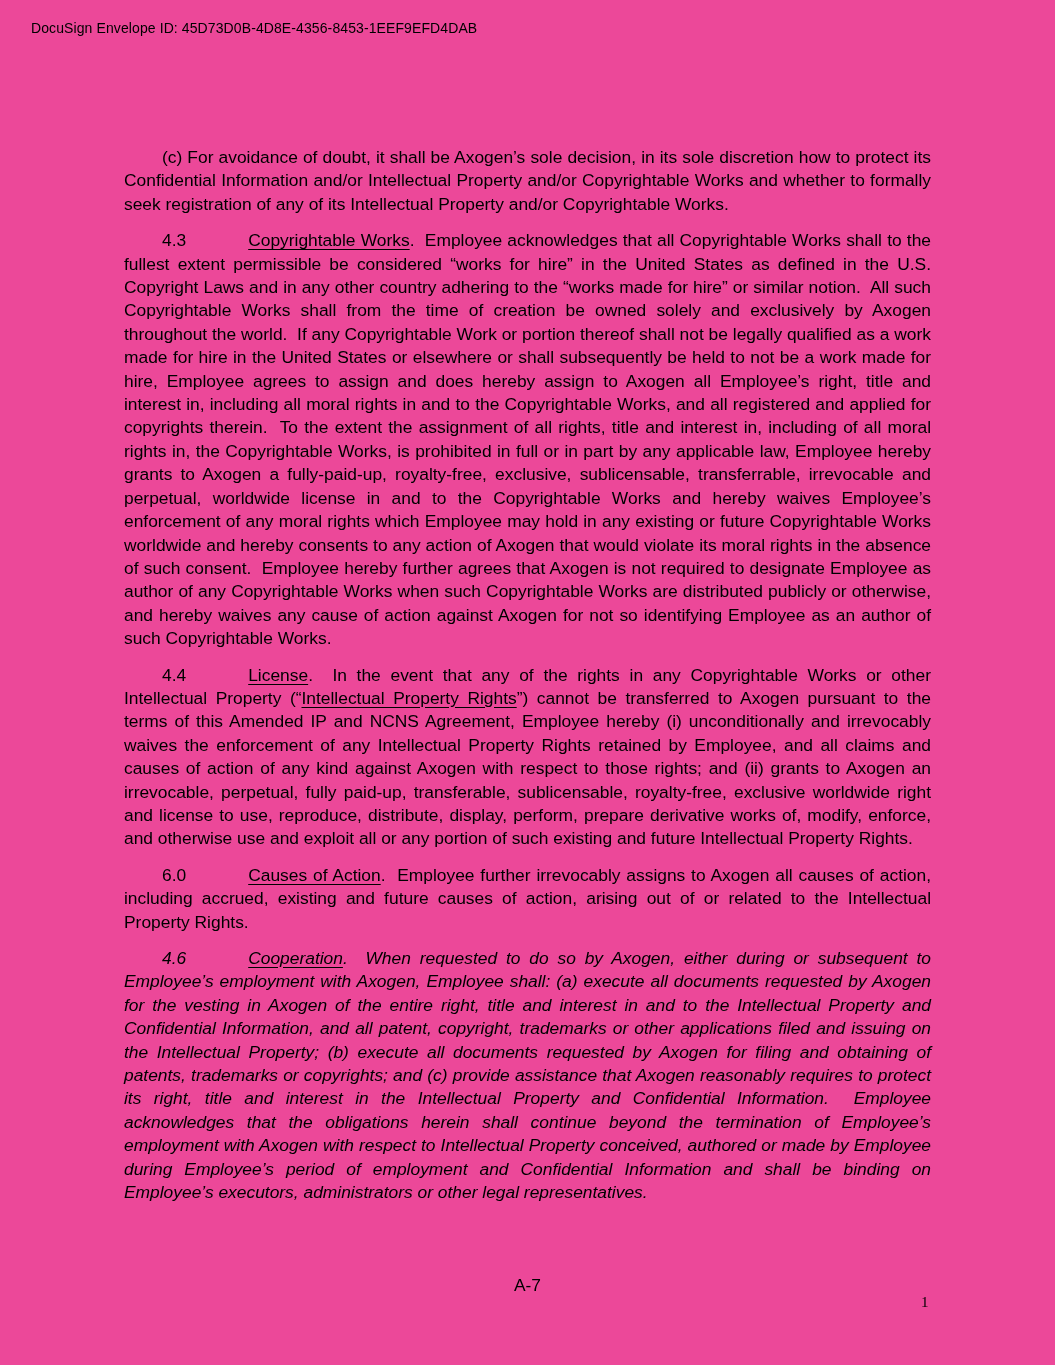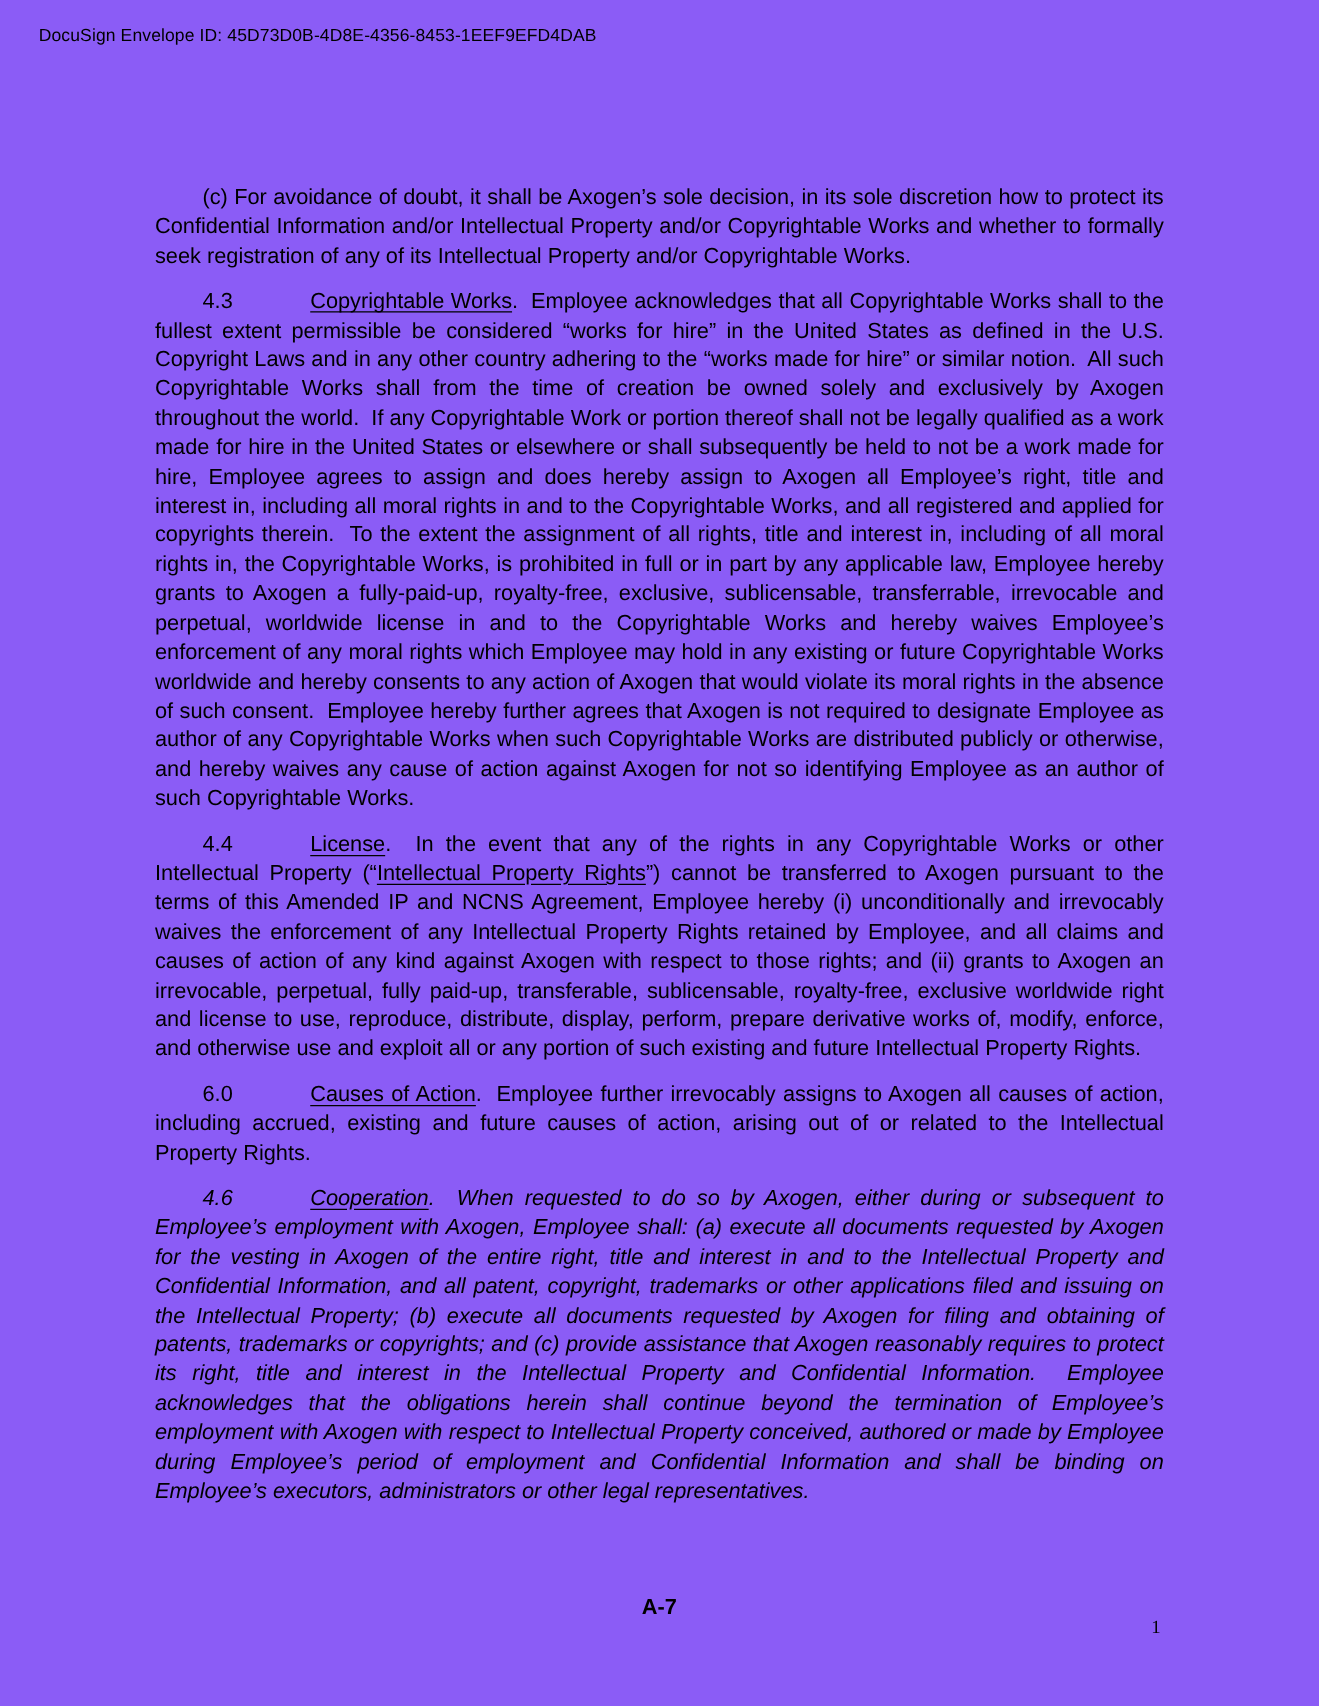--- a/index.html
+++ b/index.html
@@ -4,21 +4,21 @@
 <style>
   html, body {
     margin: 0;
     padding: 0;
     background: #ffffff;
   }
   .page {
     position: relative;
     width: 1055px;
     height: 1365px;
-    background: #8b5cf6;
+    background: #ec4899;
     color: #000000;
     font-family: "Liberation Sans", sans-serif;
     overflow: hidden;
   }
   .docusign-header {
     position: absolute;
     left: 31px;
     top: 20px;
     font-size: 14px;
     letter-spacing: 0.1px;
@@ -47,21 +47,20 @@
     text-decoration: underline;
     text-underline-offset: 2.5px;
   }
   .footer-label {
     position: absolute;
     left: 124px;
     top: 1275px;
     width: 807px;
     text-align: center;
     font-size: 17.4px;
-    font-weight: bold;
   }
   .page-number {
     position: absolute;
     left: 921px;
     top: 1294px;
     font-family: "Liberation Serif", serif;
     font-size: 15px;
   }
 </style>
 </head>

